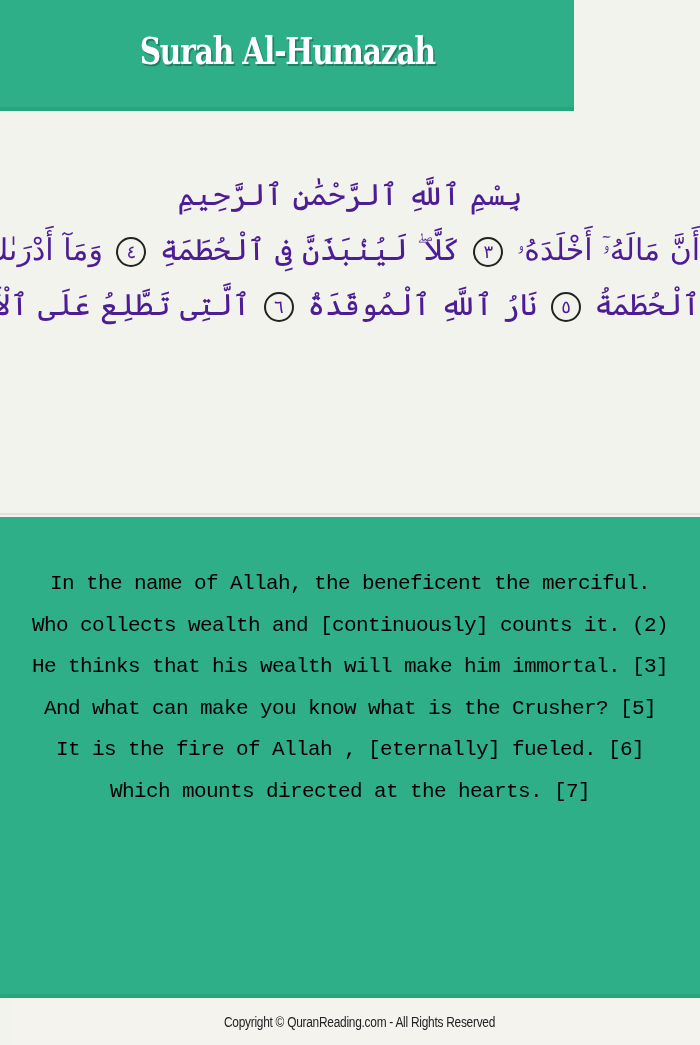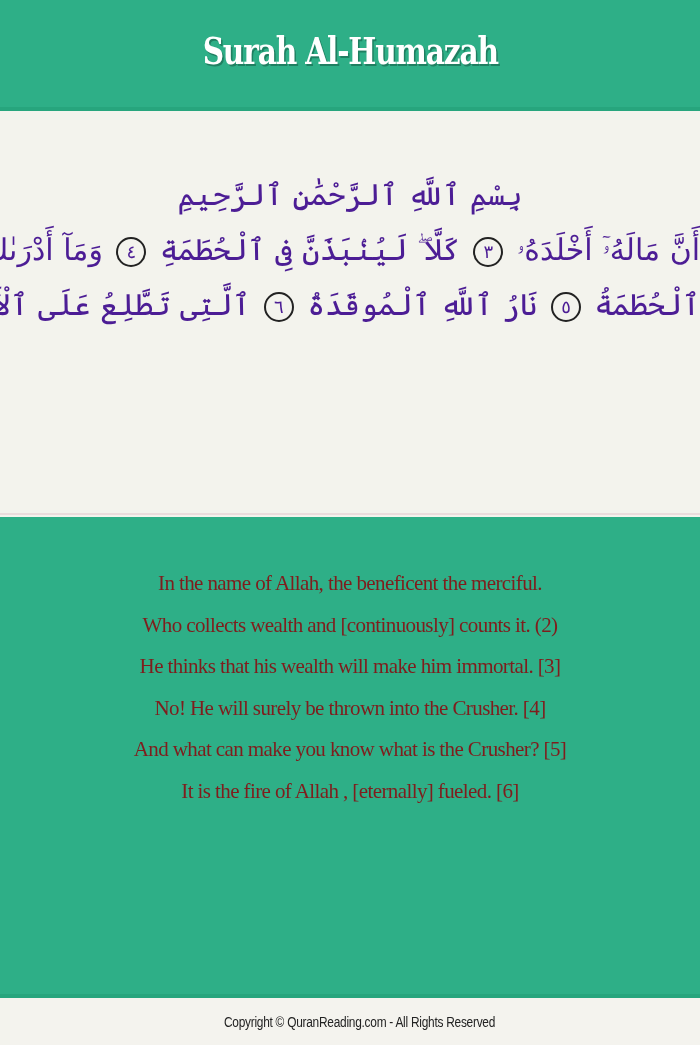--- a/index.html
+++ b/index.html
@@ -2,21 +2,21 @@
 <html><head>
   <meta charset="utf-8">
   <style>
     html, body { margin: 0; padding: 0; }
     body {
       width: 700px; height: 1045px; overflow: hidden;
       background: #f3f3ed;
       font-family: "DejaVu Sans", sans-serif;
     }
     .header {
-      position: absolute; left: 0; top: 0; width: 700px; height: 111px;
+      position: absolute; left: 0; top: 0; width: 574px; height: 111px;
       background: #2eaf87;
       border-bottom: 4px solid #27a57d;
       box-sizing: border-box;
       display: flex; align-items: center; justify-content: center;
     }
     .header h1 {
       margin: 0;
       font-family: "DejaVu Serif", serif;
       font-weight: bold;
       font-size: 38px;
@@ -56,22 +56,22 @@
     }
     .translation-panel {
       position: absolute; left: 0; top: 517px; width: 700px; height: 481px;
       background: #2eaf87;
       border-bottom: 4px solid #27a57d;
       box-sizing: border-box;
       padding-top: 46px;
       text-align: center;
     }
     .translation-line {
-      font-family: Liberation Serif, serif;
-      color: #7f1d1d;
+      font-family: Liberation Mono, monospace;
+      color: #000000;
       font-size: 21px;
       line-height: 41.5px;
       letter-spacing: -0.6px;
       white-space: nowrap;
     }
     .footer {
       position: absolute; left: 10px; top: 998px; width: 700px; height: 47px;
       background: #f4f3ee;
       display: flex; align-items: center; justify-content: center;
     }
@@ -111,20 +111,20 @@
     
   </div>
 </div>
 
 <div class="divider-pink"></div>
 
 <div class="translation-panel">
   <div class="translation-line">In the name of Allah, the beneficent the merciful.</div>
   <div class="translation-line">Who collects wealth and [continuously] counts it. (2)</div>
   <div class="translation-line">He thinks that his wealth will make him immortal. [3]</div>
-  <div class="translation-line">No! He will surely be thrown into the Crusher. [4]</div>
   <div class="translation-line">And what can make you know what is the Crusher? [5]</div>
   <div class="translation-line">It is the fire of Allah , [eternally] fueled. [6]</div>
+  <div class="translation-line">Which mounts directed at the hearts. [7]</div>
 </div>
 
 <div class="footer">
   <span>Copyright © QuranReading.com - All Rights Reserved</span>
 </div>
 
 </body></html>

